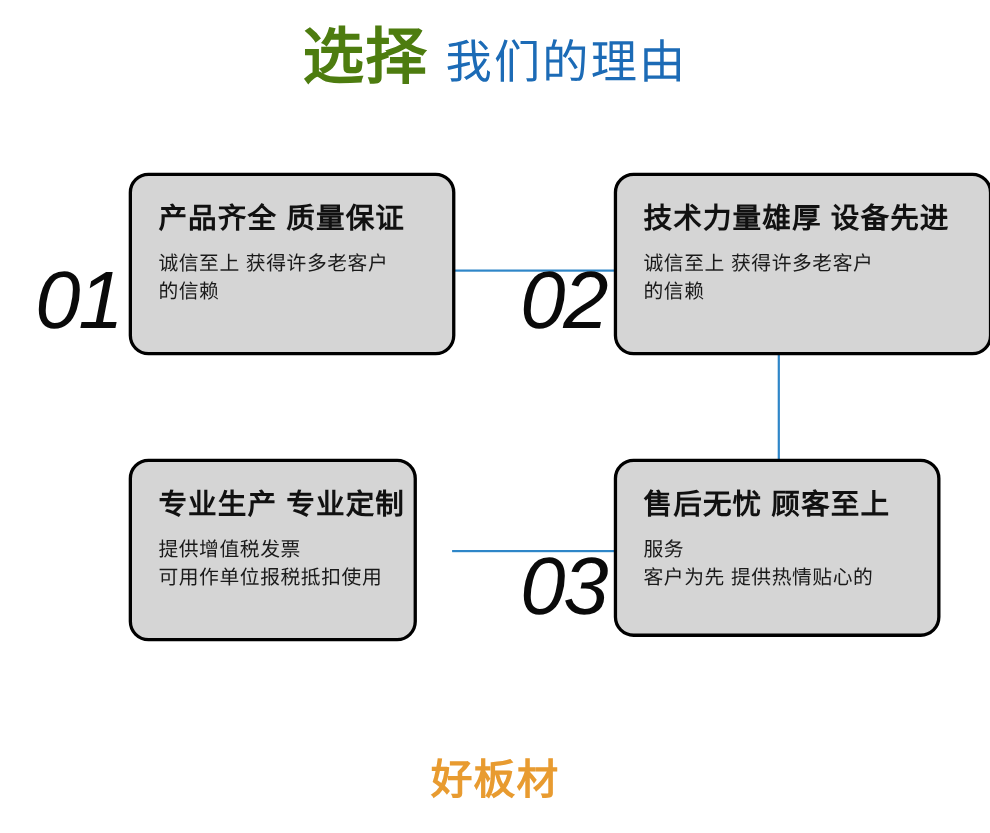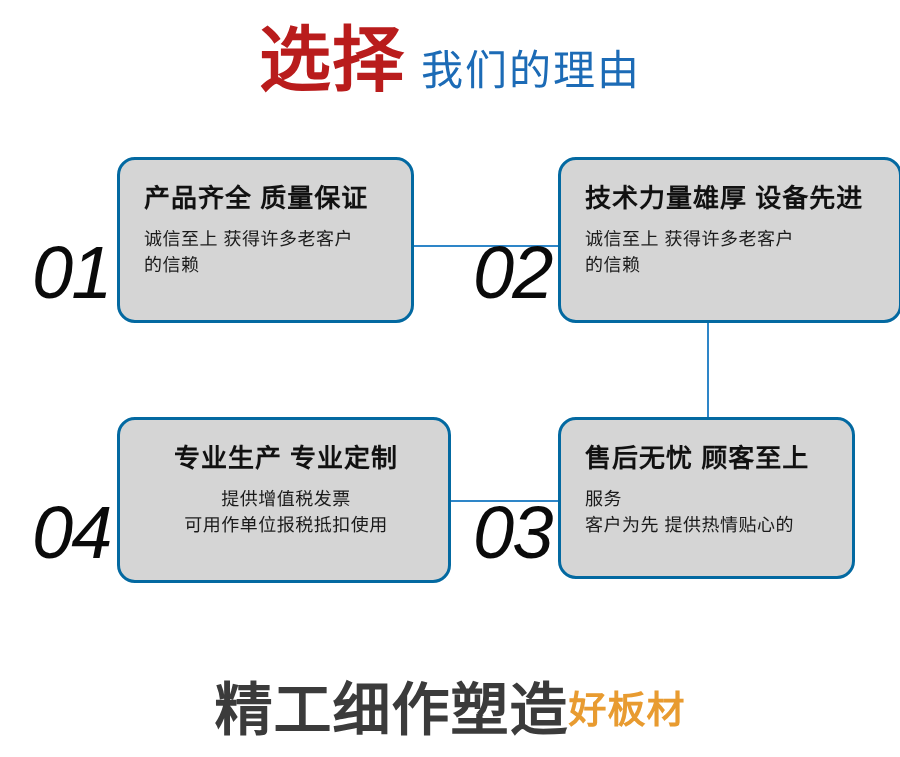--- a/index.html
+++ b/index.html
@@ -26,23 +26,23 @@
     left: 0;
     top: 24px;
     width: 900px;
     height: 100px;
     display: flex;
     align-items: baseline;
     justify-content: center;
     white-space: nowrap;
   }
   .header-main {
-    font-size: 72px;
+    font-size: 56px;
     font-weight: bold;
-    color: #b91c1c;
+    color: #4d7c0f;
     letter-spacing: 1px;
     line-height: 1;
   }
   .header-sub {
     font-size: 42px;
     font-weight: normal;
     color: #1C6BB6;
     letter-spacing: 2px;
     line-height: 1;
     margin-left: 16px;
@@ -61,21 +61,21 @@
   
   .conn-02-03 { left: 707px; top: 321px; height: 97px; }
   
   .conn-04-03 { left: 411px; top: 500px; width: 149px; }
 
   
   .card {
     position: absolute;
     box-sizing: border-box;
     background: #D5D5D5;
-    border: 3px solid #0369a1;
+    border: 3px solid #000000;
     border-radius: 18px;
     padding: 24px 20px 0 24px;
   }
   .card-title {
     font-size: 26px;
     font-weight: bold;
     color: #111111;
     line-height: 1.15;
     letter-spacing: 1px;
     white-space: nowrap;
@@ -85,21 +85,21 @@
     font-size: 18px;
     font-weight: normal;
     color: #1A1A1A;
     line-height: 1.45;
     letter-spacing: 0.5px;
   }
   .card-body div { white-space: nowrap; }
 
   .card-01 { left: 117px; top: 157px;  width: 297px; height: 166px; }
   .card-02 { left: 558px; top: 157px;  width: 344px; height: 166px; }
-  .card-04 { left: 117px; top: 417px;  width: 334px; height: 166px; text-align: center; }
+  .card-04 { left: 117px; top: 417px;  width: 262px; height: 166px; }
   .card-03 { left: 558px; top: 417px;  width: 297px; height: 162px; }
 
   
   .card-number {
     position: absolute;
     font-family: "Liberation Sans", "DejaVu Sans", sans-serif;
     font-style: italic;
     font-weight: normal;
     font-size: 74px;
     color: #0A0A0A;
@@ -170,29 +170,27 @@
   </div>
   <div class="card-number num-02">02</div>
 
   <div class="card card-04">
     <div class="card-title">专业生产 专业定制</div>
     <div class="card-body">
       <div>提供增值税发票</div>
       <div>可用作单位报税抵扣使用</div>
     </div>
   </div>
-  <div class="card-number num-04">04</div>
 
   <div class="card card-03">
     <div class="card-title">售后无忧 顾客至上</div>
     <div class="card-body">
       <div>服务</div>
       <div>客户为先 提供热情贴心的</div>
     </div>
   </div>
   <div class="card-number num-03">03</div>
 
   <div class="footer">
-    <span class="footer-dark">精工细作塑造</span>
     <span class="footer-accent">好板材</span>
   </div>
 
 </div>
 
 </body></html>

